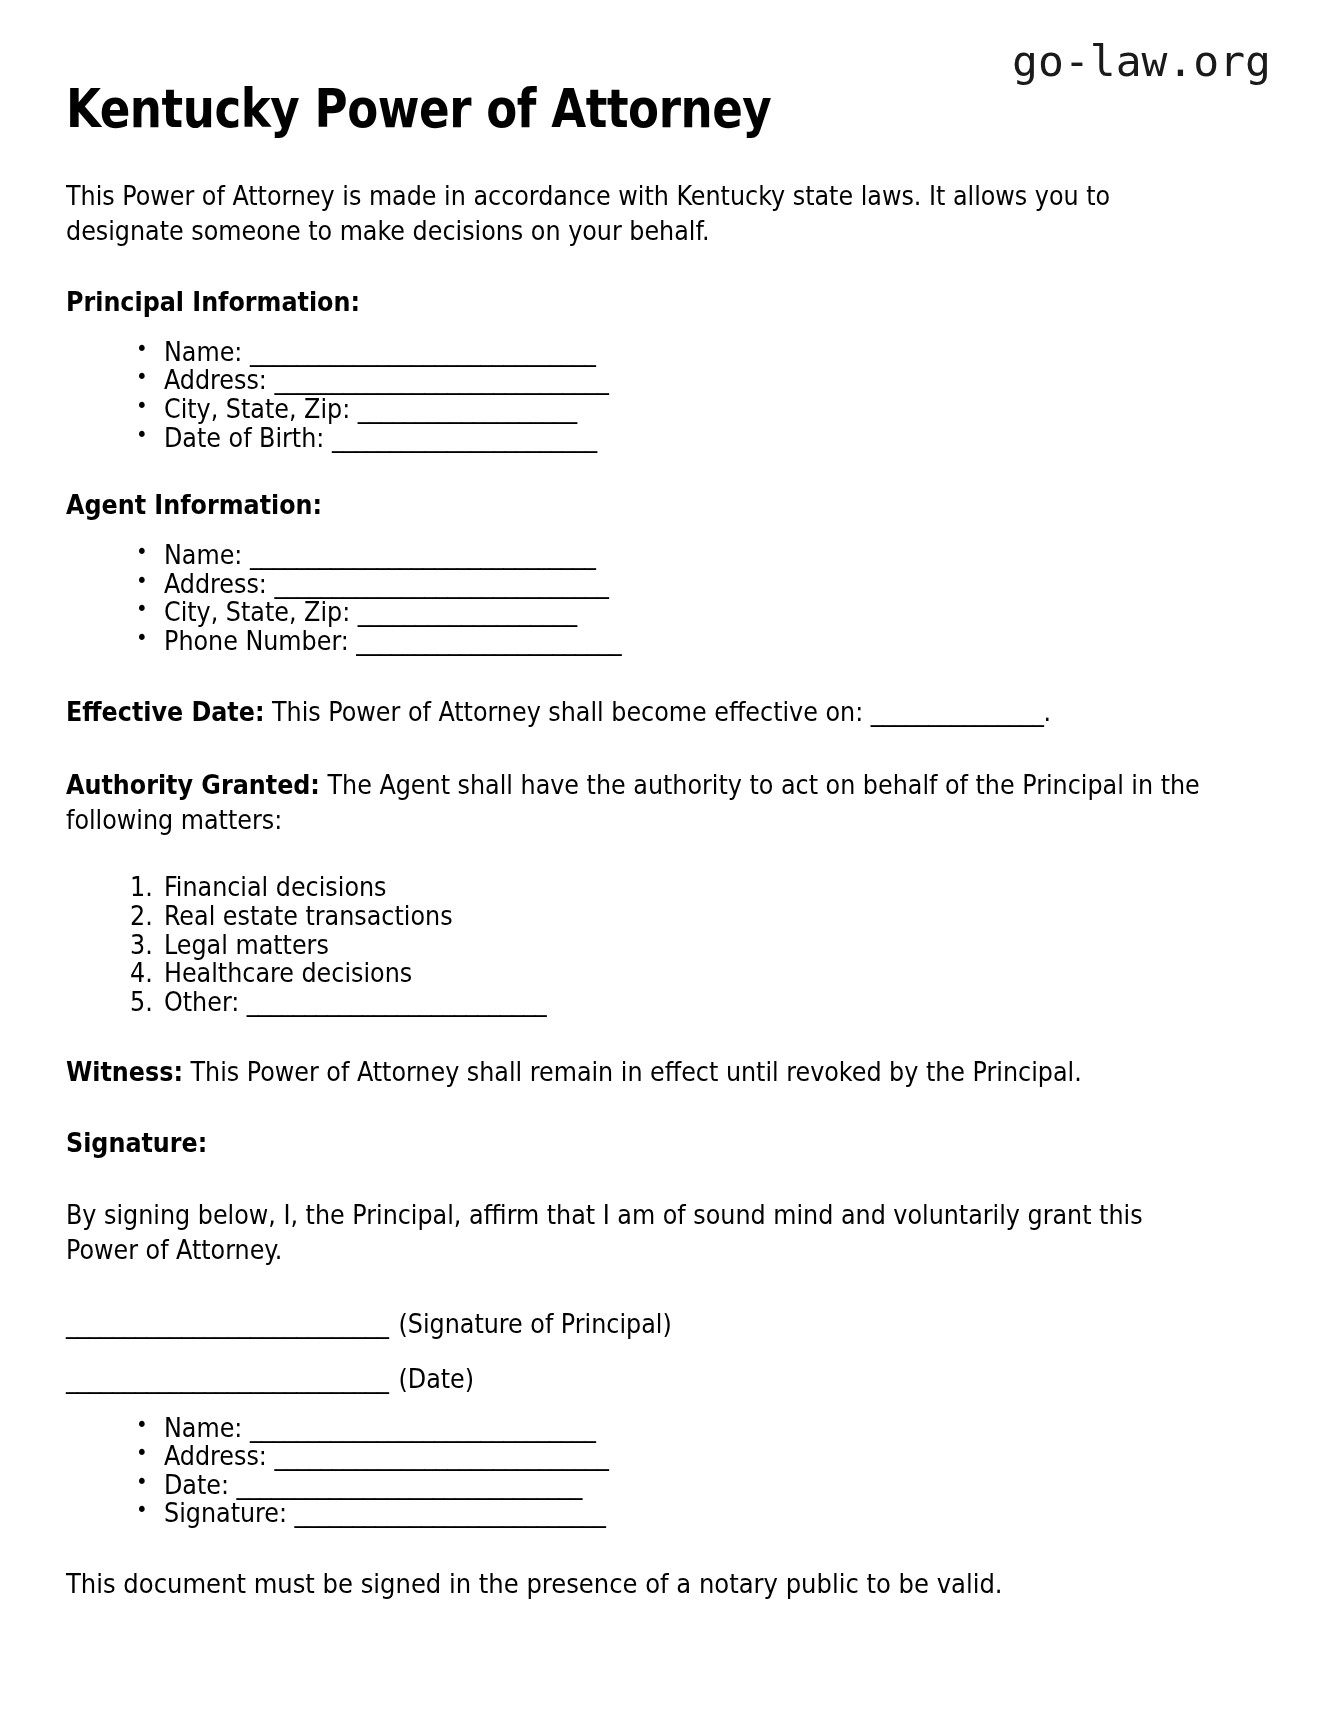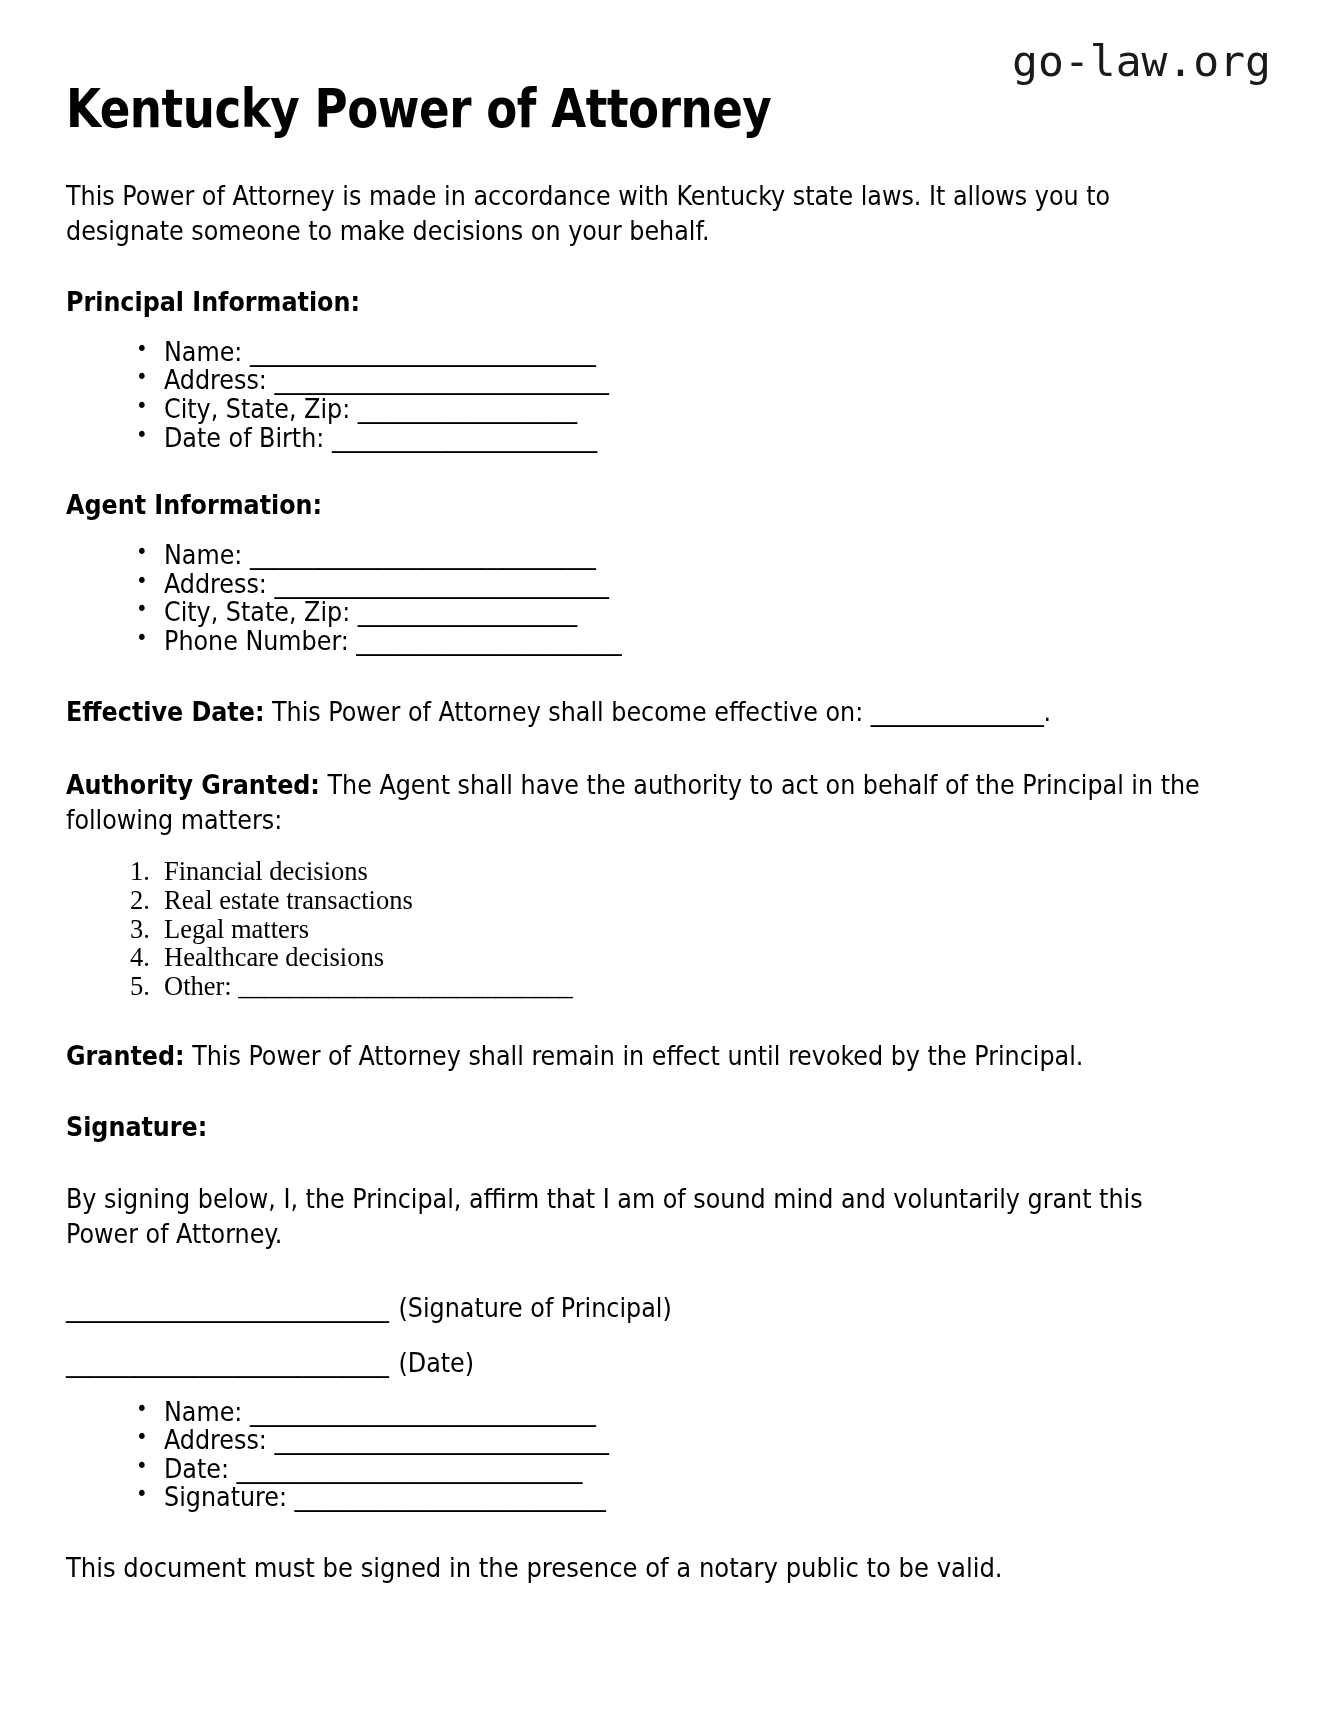--- a/index.html
+++ b/index.html
@@ -79,25 +79,24 @@
     white-space: nowrap;
   }
   ul.fieldlist li::before {
     content: "\2022";
     position: absolute;
     left: 0;
     top: -1px;
     font-size: 22px;
   }
   ol.numlist {
-    margin: 20px 0 0 0;
+    margin: 36px 0 0 0;
     padding: 0 0 0 64px;
     list-style: none;
     counter-reset: item;
-    font-family: Liberation Serif, serif;
   }
   ol.numlist li {
     font-size: 26.5px;
     line-height: 1.08;
     padding: 0 0 0 34px;
     position: relative;
     counter-increment: item;
     white-space: nowrap;
   }
   ol.numlist li::before {
@@ -168,21 +167,21 @@
     <p class="para"><b>Authority Granted:</b> <span>The Agent shall have the authority to act on behalf of the Principal in the following matters:</span></p>
 
     <ol class="numlist">
       <li><span>Financial decisions</span><span class="blank"></span></li>
       <li><span>Real estate transactions</span><span class="blank"></span></li>
       <li><span>Legal matters</span><span class="blank"></span></li>
       <li><span>Healthcare decisions</span><span class="blank"></span></li>
       <li><span>Other:</span> <span class="blank">__________________________</span></li>
     </ol>
 
-    <p class="para"><b>Granted:</b> <span>This Power of Attorney shall remain in effect until revoked by the Principal.</span></p>
+    <p class="para"><b>Witness:</b> <span>This Power of Attorney shall remain in effect until revoked by the Principal.</span></p>
 
     <h2 class="section">Signature:</h2>
 
     <p class="para tight">By signing below, I, the Principal, affirm that I am of sound mind and voluntarily grant this Power of Attorney.</p>
 
     <div class="sig-block">
       <div class="sig-row"><span class="sig-line">____________________________</span><span class="sig-label">(Signature of Principal)</span></div>
       <div class="sig-row"><span class="sig-line">____________________________</span><span class="sig-label">(Date)</span></div>
     </div>
 

